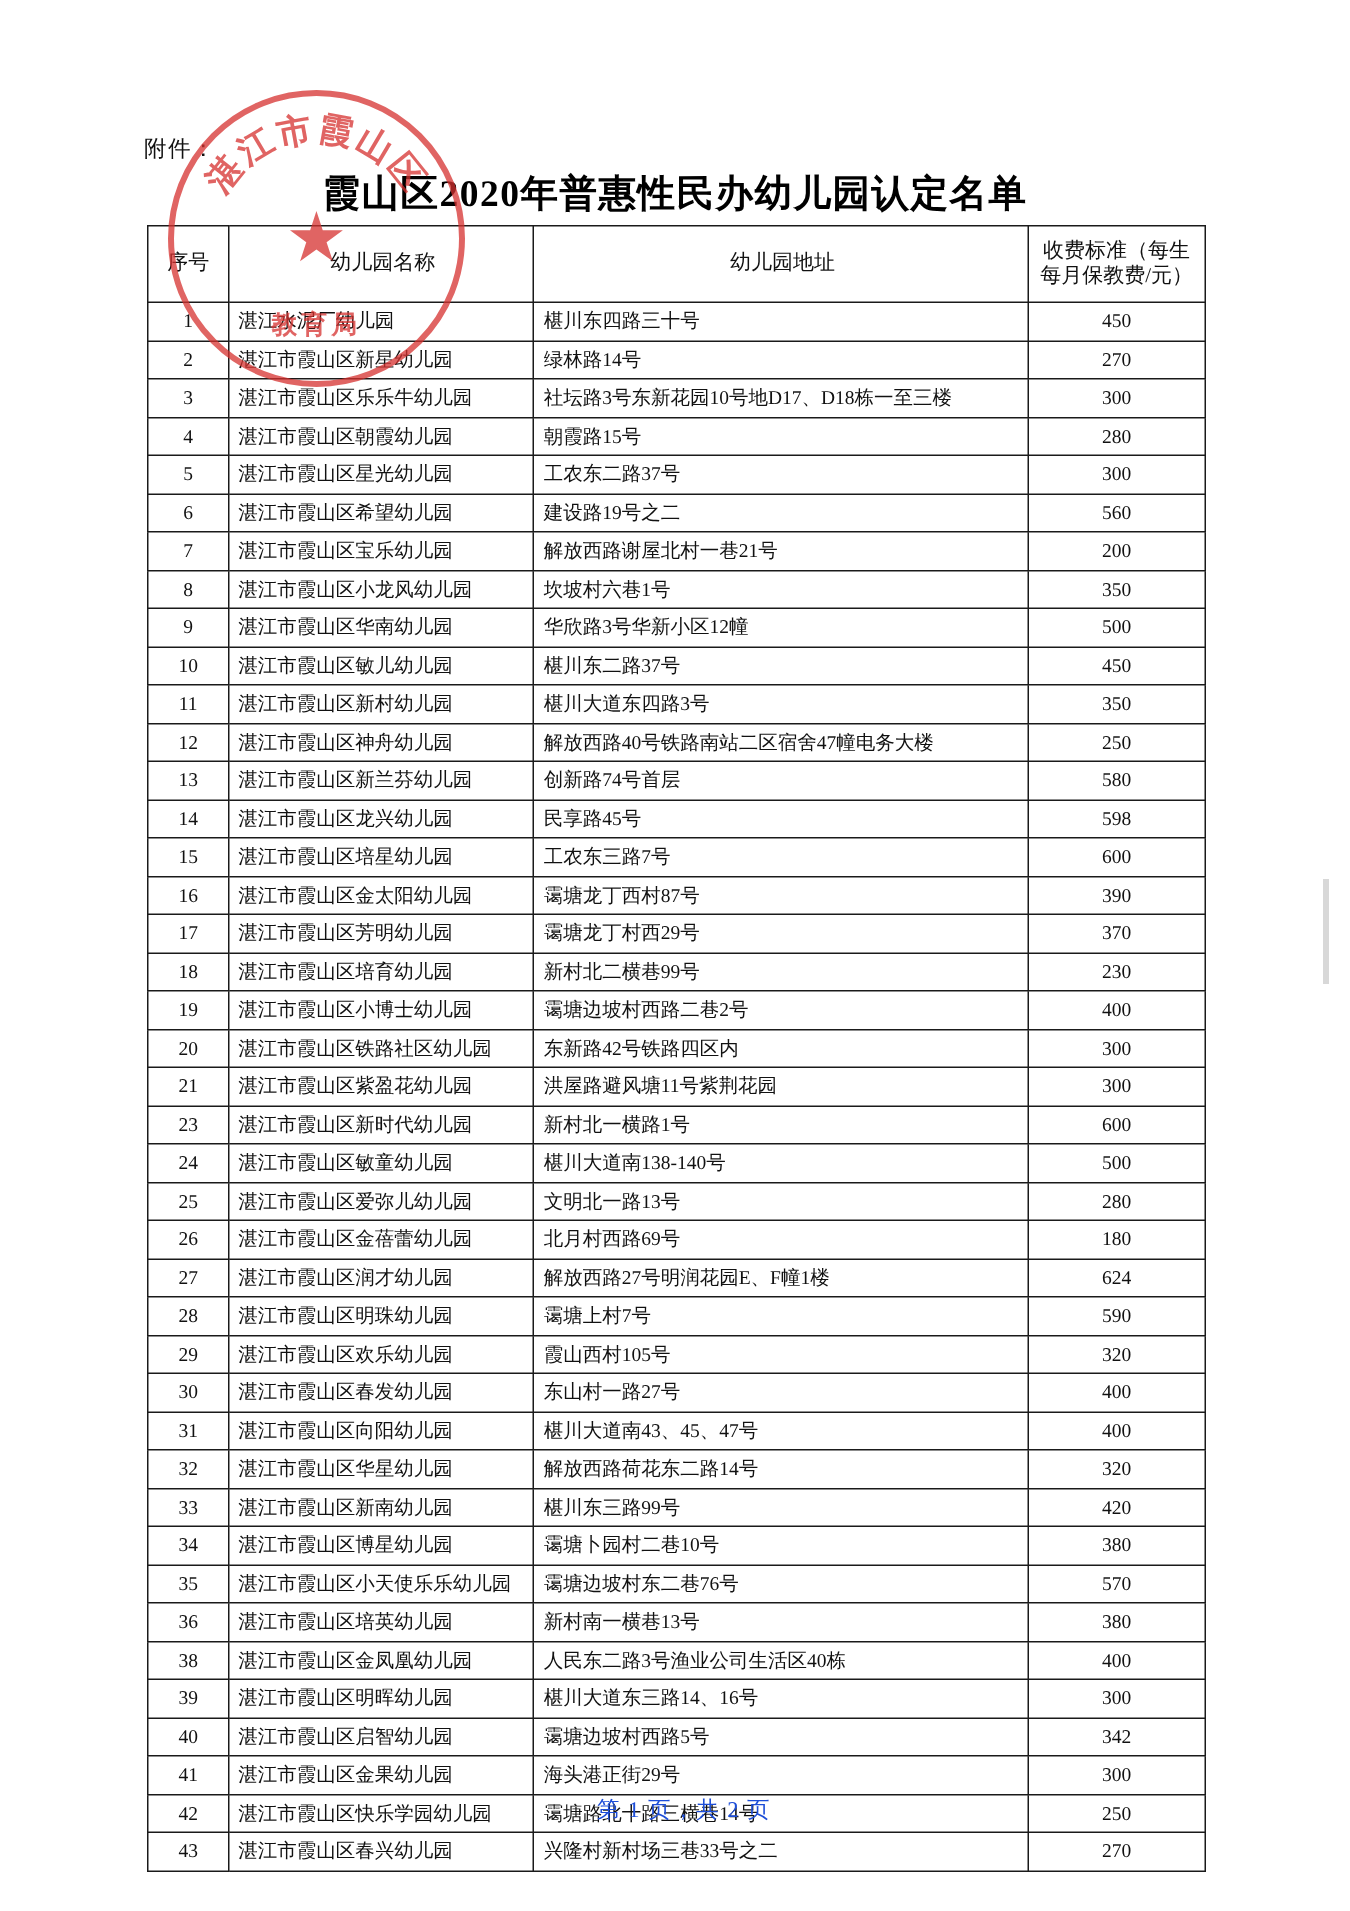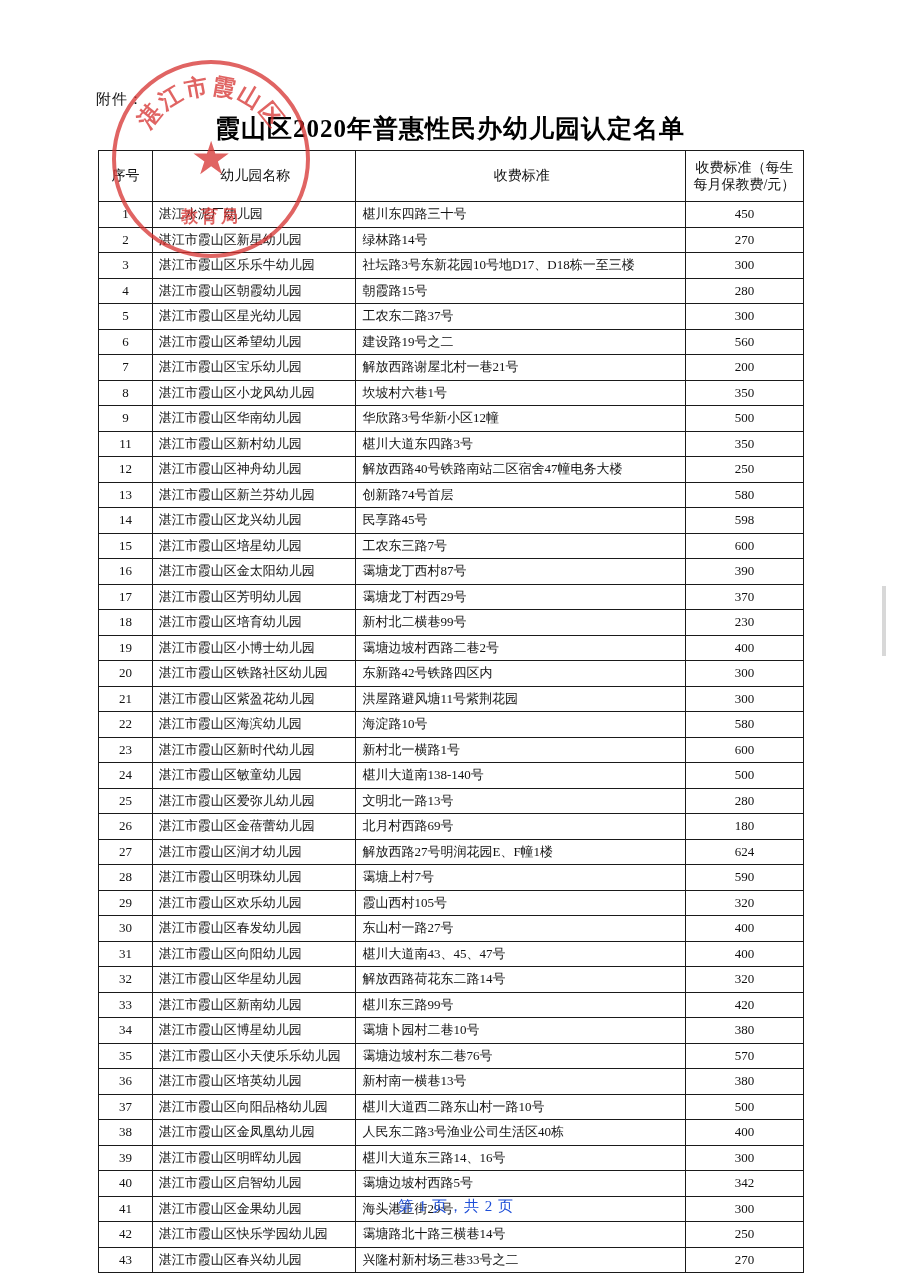--- a/index.html
+++ b/index.html
@@ -161,21 +161,21 @@
     </svg>
     <div class="star">★</div>
     <div class="bottom-text">教育局</div>
   </div>
 
   <table class="list">
     <thead>
       <tr>
         <th class="col-idx">序号</th>
         <th class="col-name" style="text-align:center">幼儿园名称</th>
-        <th class="col-addr" style="text-align:center">收费标准</th>
+        <th class="col-addr" style="text-align:center">幼儿园地址</th>
         <th class="col-fee">收费标准（每生每月保教费/元）</th>
       </tr>
     </thead>
     <tbody id="table-body">
         <tr>
           <td class="col-idx">1</td>
           <td class="col-name">湛江水泥厂幼儿园</td>
           <td class="col-addr">椹川东四路三十号</td>
           <td class="col-fee">450</td>
         </tr>
@@ -221,20 +221,26 @@
           <td class="col-addr">坎坡村六巷1号</td>
           <td class="col-fee">350</td>
         </tr>
         <tr>
           <td class="col-idx">9</td>
           <td class="col-name">湛江市霞山区华南幼儿园</td>
           <td class="col-addr">华欣路3号华新小区12幢</td>
           <td class="col-fee">500</td>
         </tr>
         <tr>
+          <td class="col-idx">10</td>
+          <td class="col-name">湛江市霞山区敏儿幼儿园</td>
+          <td class="col-addr">椹川东二路37号</td>
+          <td class="col-fee">450</td>
+        </tr>
+        <tr>
           <td class="col-idx">11</td>
           <td class="col-name">湛江市霞山区新村幼儿园</td>
           <td class="col-addr">椹川大道东四路3号</td>
           <td class="col-fee">350</td>
         </tr>
         <tr>
           <td class="col-idx">12</td>
           <td class="col-name">湛江市霞山区神舟幼儿园</td>
           <td class="col-addr">解放西路40号铁路南站二区宿舍47幢电务大楼</td>
           <td class="col-fee">250</td>
@@ -287,26 +293,20 @@
           <td class="col-addr">东新路42号铁路四区内</td>
           <td class="col-fee">300</td>
         </tr>
         <tr>
           <td class="col-idx">21</td>
           <td class="col-name">湛江市霞山区紫盈花幼儿园</td>
           <td class="col-addr">洪屋路避风塘11号紫荆花园</td>
           <td class="col-fee">300</td>
         </tr>
         <tr>
-          <td class="col-idx">22</td>
-          <td class="col-name">湛江市霞山区海滨幼儿园</td>
-          <td class="col-addr">海淀路10号</td>
-          <td class="col-fee">580</td>
-        </tr>
-        <tr>
           <td class="col-idx">23</td>
           <td class="col-name">湛江市霞山区新时代幼儿园</td>
           <td class="col-addr">新村北一横路1号</td>
           <td class="col-fee">600</td>
         </tr>
         <tr>
           <td class="col-idx">24</td>
           <td class="col-name">湛江市霞山区敏童幼儿园</td>
           <td class="col-addr">椹川大道南138-140号</td>
           <td class="col-fee">500</td>
@@ -377,26 +377,20 @@
           <td class="col-addr">霭塘边坡村东二巷76号</td>
           <td class="col-fee">570</td>
         </tr>
         <tr>
           <td class="col-idx">36</td>
           <td class="col-name">湛江市霞山区培英幼儿园</td>
           <td class="col-addr">新村南一横巷13号</td>
           <td class="col-fee">380</td>
         </tr>
         <tr>
-          <td class="col-idx">37</td>
-          <td class="col-name">湛江市霞山区向阳品格幼儿园</td>
-          <td class="col-addr">椹川大道西二路东山村一路10号</td>
-          <td class="col-fee">500</td>
-        </tr>
-        <tr>
           <td class="col-idx">38</td>
           <td class="col-name">湛江市霞山区金凤凰幼儿园</td>
           <td class="col-addr">人民东二路3号渔业公司生活区40栋</td>
           <td class="col-fee">400</td>
         </tr>
         <tr>
           <td class="col-idx">39</td>
           <td class="col-name">湛江市霞山区明晖幼儿园</td>
           <td class="col-addr">椹川大道东三路14、16号</td>
           <td class="col-fee">300</td>

